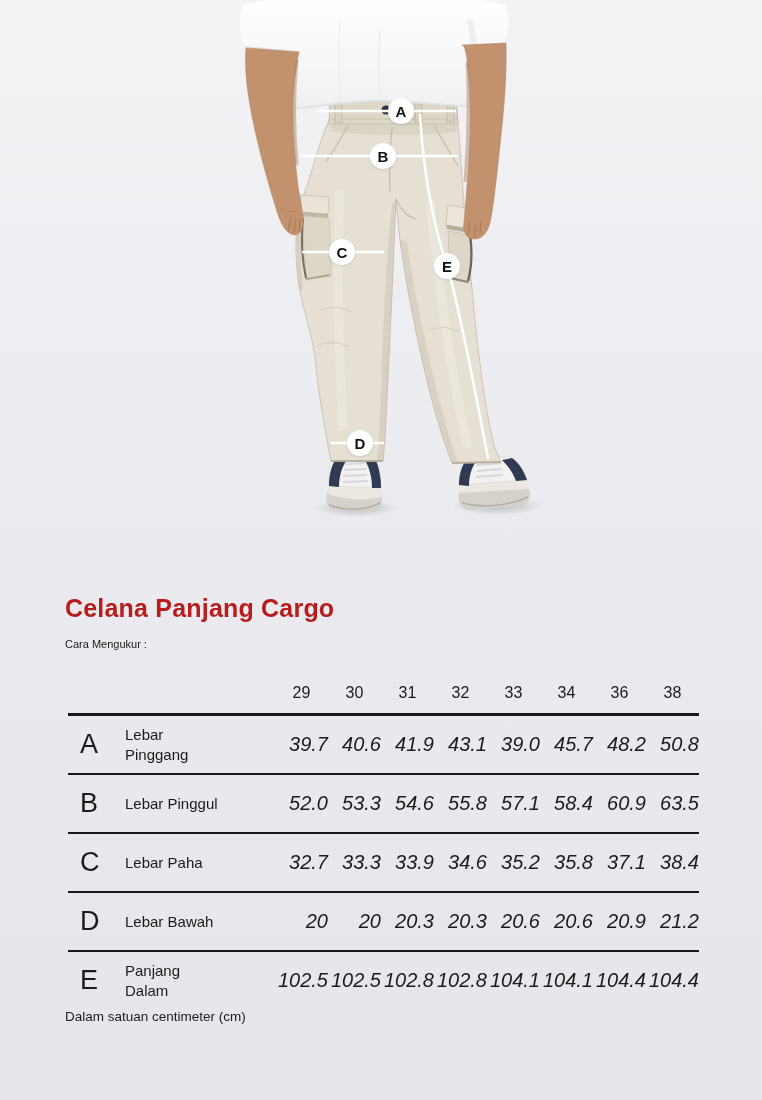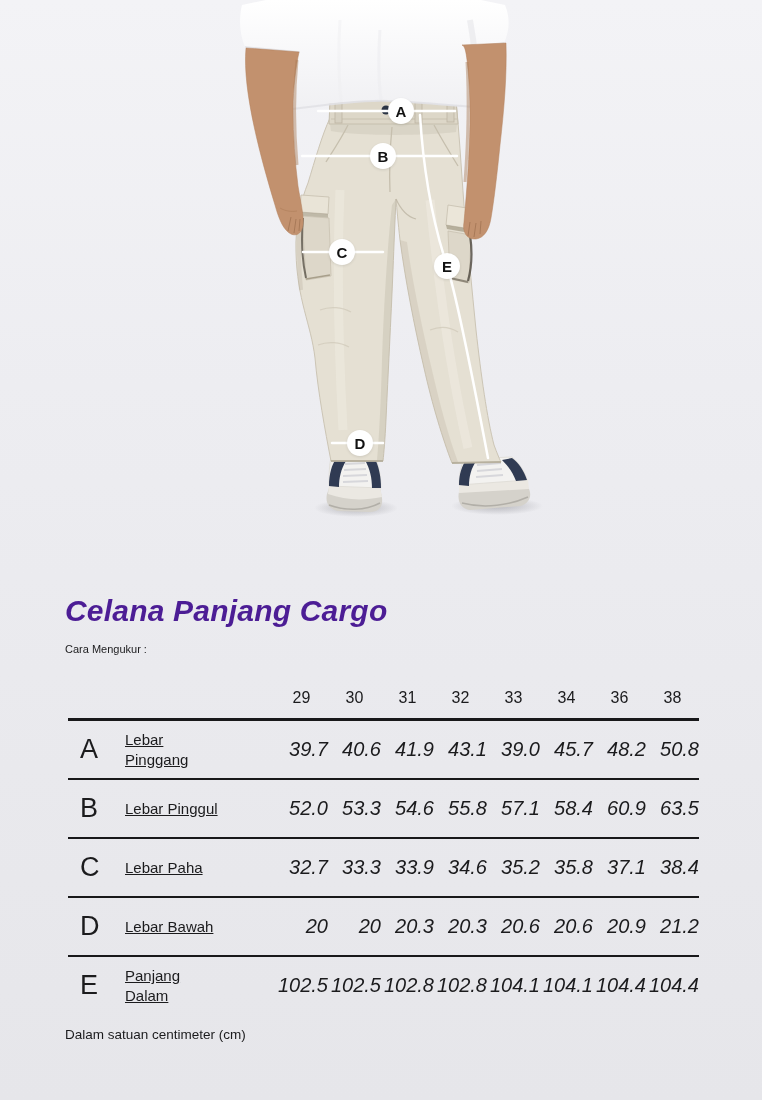--- a/index.html
+++ b/index.html
@@ -11,32 +11,32 @@
   }
   .figure{position:relative;width:762px;height:560px;}
   .figure svg{display:block;}
   .marker{
     position:absolute;width:26px;height:26px;border-radius:50%;
     background:#ffffff;display:flex;align-items:center;justify-content:center;
     font-size:15px;font-weight:600;color:#121212;
     box-shadow:0 1px 3px rgba(0,0,0,0.10);
   }
   .content{padding:0 65px;}
-  .page-title{margin:34px 0 0 0;font-size:30px;font-weight:600;letter-spacing:.2px;color:#4c1d95;font-style:italic;}
+  .page-title{margin:34px 0 0 0;font-size:25px;font-weight:600;letter-spacing:.2px;color:#b91c1c;}
   .subtitle{margin-top:15px;font-size:11px;font-weight:500;}
   .size-table{margin:14px 0 0 3px;width:631px;}
   .t-row{display:grid;grid-template-columns:57px 150px repeat(8,1fr);align-items:center;}
   .t-head{min-height:38px;align-items:end;padding-bottom:11px;border-bottom:3px solid #18181a;}
   .t-body .t-row{min-height:57px;border-bottom:2.5px solid #18181a;}
   .t-body .t-row:last-child{border-bottom:none;}
   .cell-size{font-size:16px;font-weight:500;text-align:center;}
   .cell-letter{font-size:27px;font-weight:500;padding-left:12px;}
-  .cell-label{font-size:15px;font-weight:500;line-height:1.28;max-width:95px;text-decoration:underline;}
+  .cell-label{font-size:15px;font-weight:500;line-height:1.28;max-width:95px;}
   .cell-value{font-size:20px;font-weight:500;text-align:right;font-style:italic;}
-  .footnote{margin-top:13px;font-size:13.5px;font-weight:500;}
+  .footnote{font-size:13.5px;font-weight:500;}
 </style>
 </head>
 <body>
 
 <div class="page">
 
   <div class="figure">
     <svg width="762" height="560" viewBox="0 0 762 560">
       <defs>
         <linearGradient id="tee" x1="0" y1="0" x2="0" y2="1">

